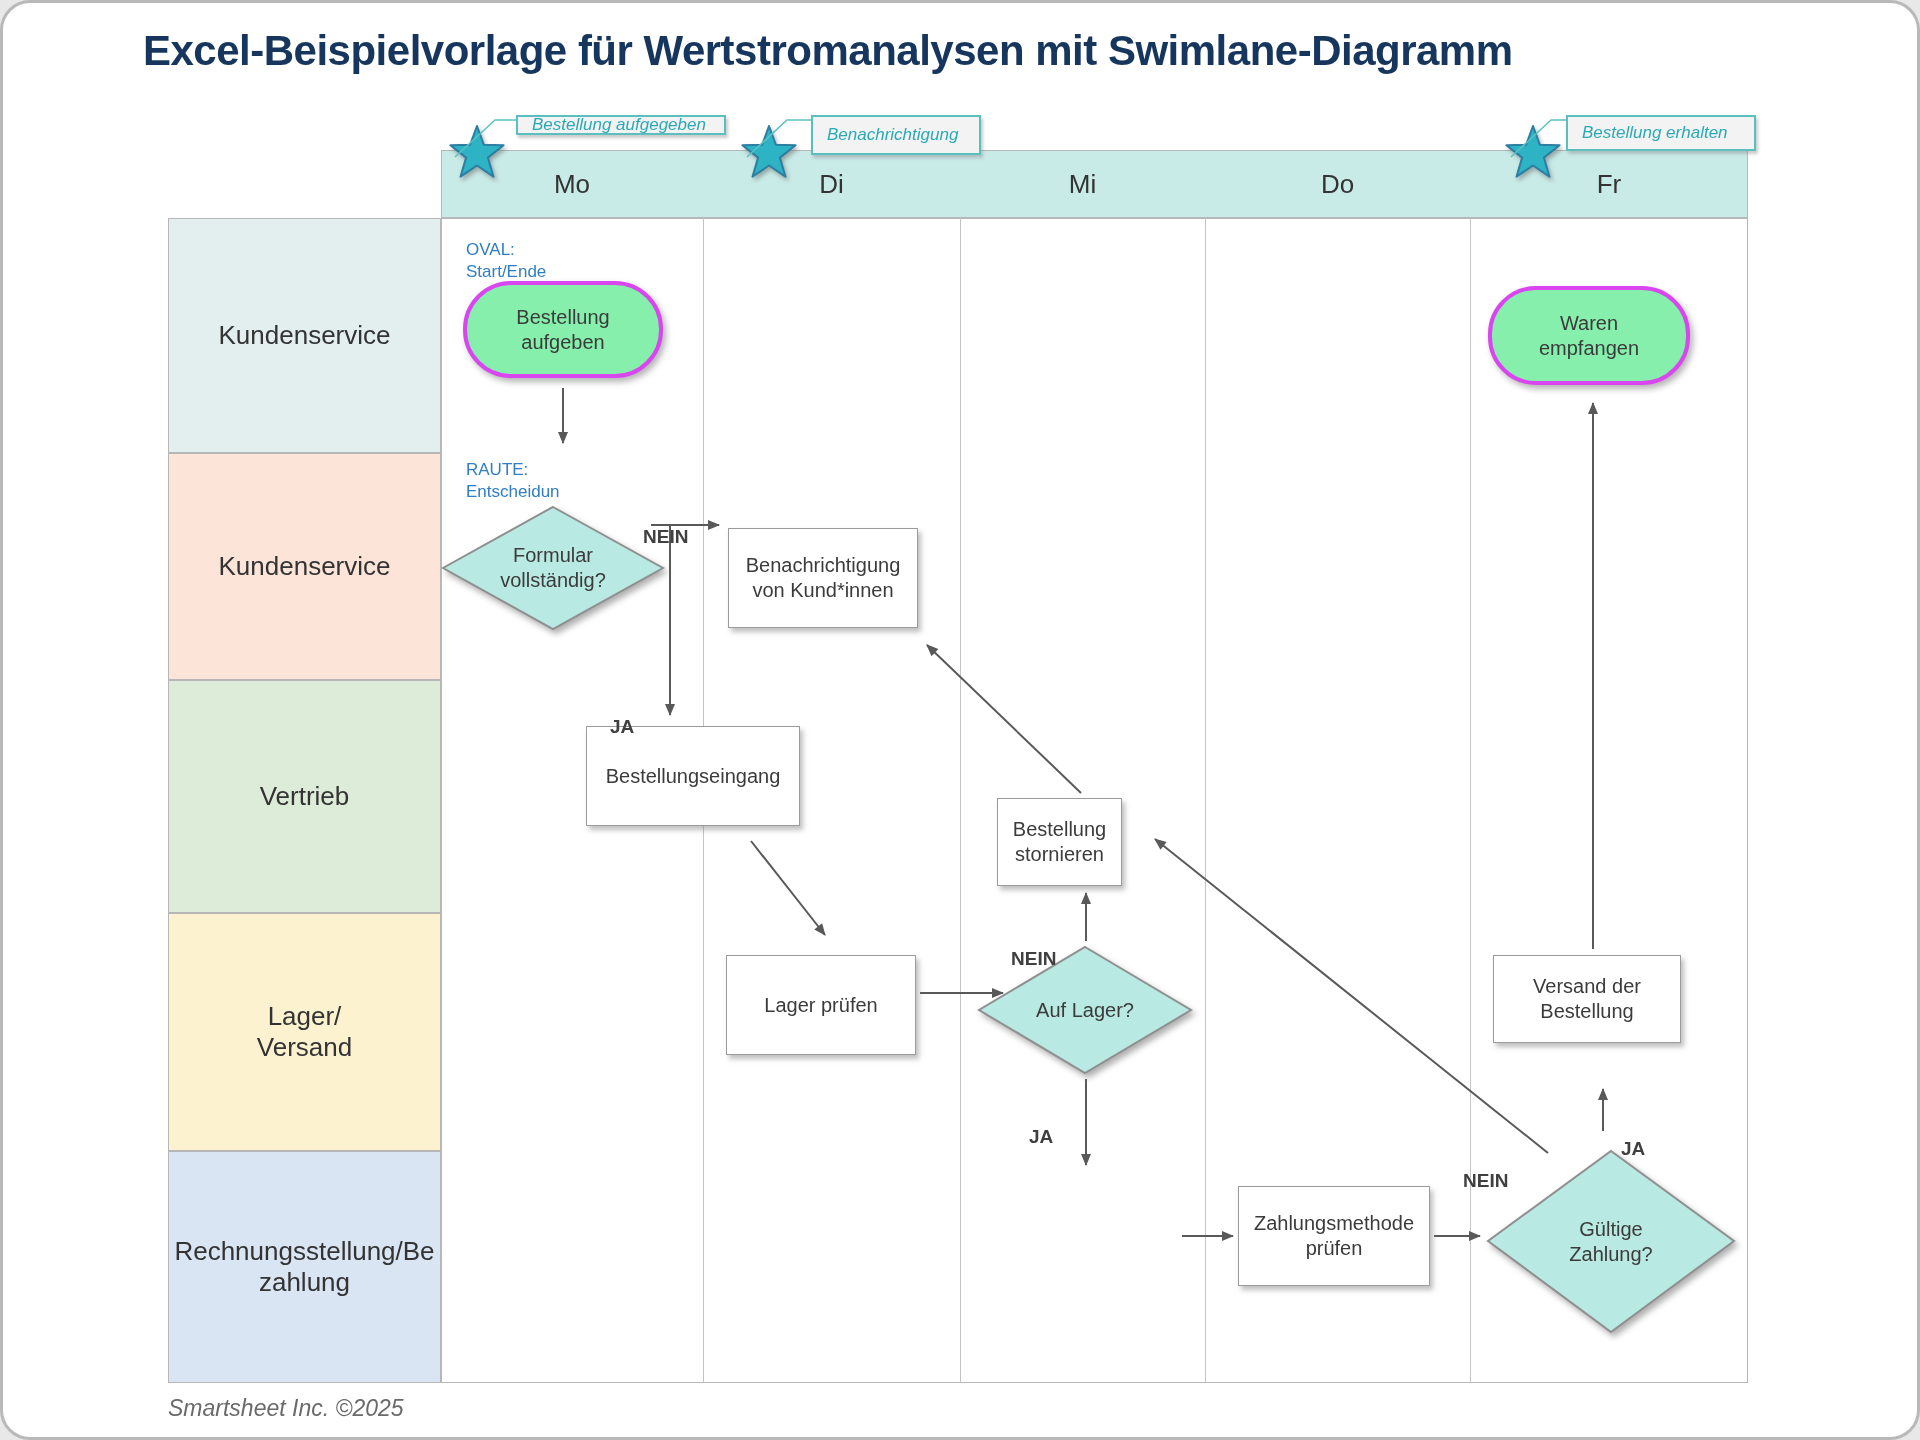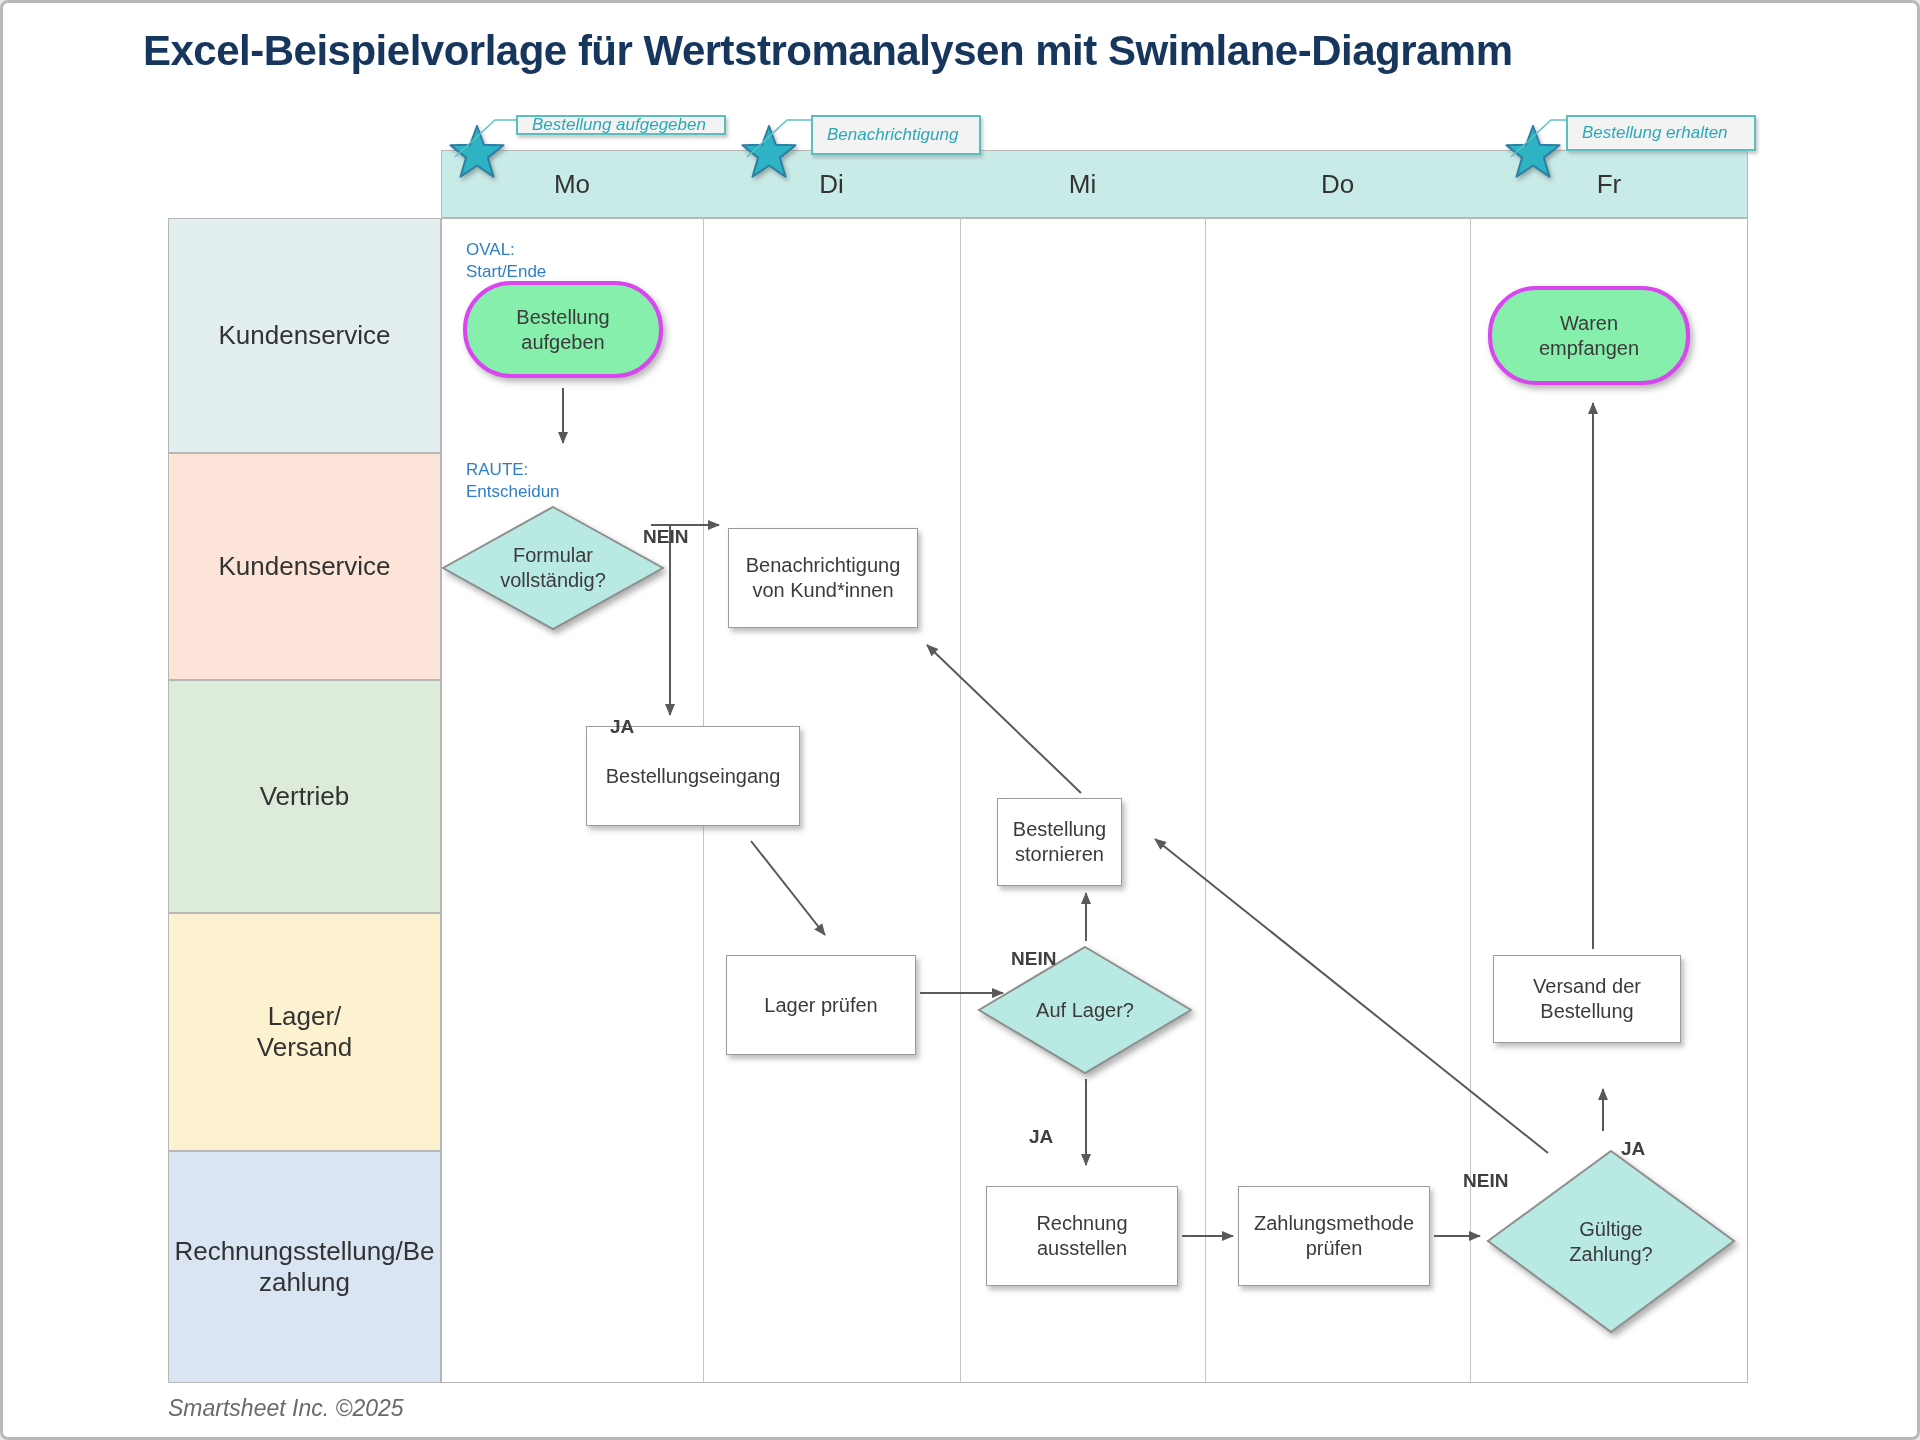--- a/index.html
+++ b/index.html
@@ -1,20 +1,20 @@
 <!DOCTYPE html>
 <html><head>
 <meta charset="utf-8">
 <style>
   * { box-sizing: border-box; margin: 0; padding: 0; }
   html,body { background:#e8e8e8; }
   body { font-family: "Liberation Sans", "DejaVu Sans", sans-serif; }
   .page {
     position: relative; width: 1920px; height: 1440px;
-    background: #ffffff; border: 3px solid #b9b9b9; border-radius: 8px;
+    background: #ffffff; border: 3px solid #b9b9b9; border-radius: 30px;
     overflow: hidden; margin: 0 auto;
   }
   .title {
     position: absolute; left: 140px; top: 24px;
     font-size: 42px; font-weight: bold; color: #17365d; letter-spacing: -0.5px;
   }
   
   .day-band { position: absolute; left: 438px; top: 147px; width: 1307px; height: 68px;
     background: #c9ebe8; border: 1px solid #b7b7b7; z-index: 2; }
   .day-label { position: absolute; top: 147px; height: 68px; line-height: 68px;
@@ -150,23 +150,20 @@
     <svg width="216" height="130">
         <polygon points="108,2 214,65 108,128 2,65" fill="#b9e9e3" stroke="#8f8f8f" stroke-width="2"></polygon>
       </svg>
     <div class="shape-text" style="width:160px;">Auf Lager?</div>
   </div>
 
   <div class="shape process" style="left:994px;top:795px;width:125px;height:88px;">
     <div class="shape-text">Bestellung stornieren</div>
   </div>
 
-  <div class="shape process" style="left:983px;top:1183px;width:192px;height:100px;">
-    <div class="shape-text" style="width:120px;">Rechnung ausstellen</div>
-  </div>
 
   <div class="shape process" style="left:1235px;top:1183px;width:192px;height:100px;">
     <div class="shape-text" style="width:170px;">Zahlungsmethode prüfen</div>
   </div>
 
   <div class="shape diamond" style="left:1483px;top:1146px;width:250px;height:185px;">
     <svg width="250" height="185">
         <polygon points="125,2 248,92 125,183 2,92" fill="#b9e9e3" stroke="#8f8f8f" stroke-width="2"></polygon>
       </svg>
     <div class="shape-text" style="width:120px;">Gültige Zahlung?</div>

